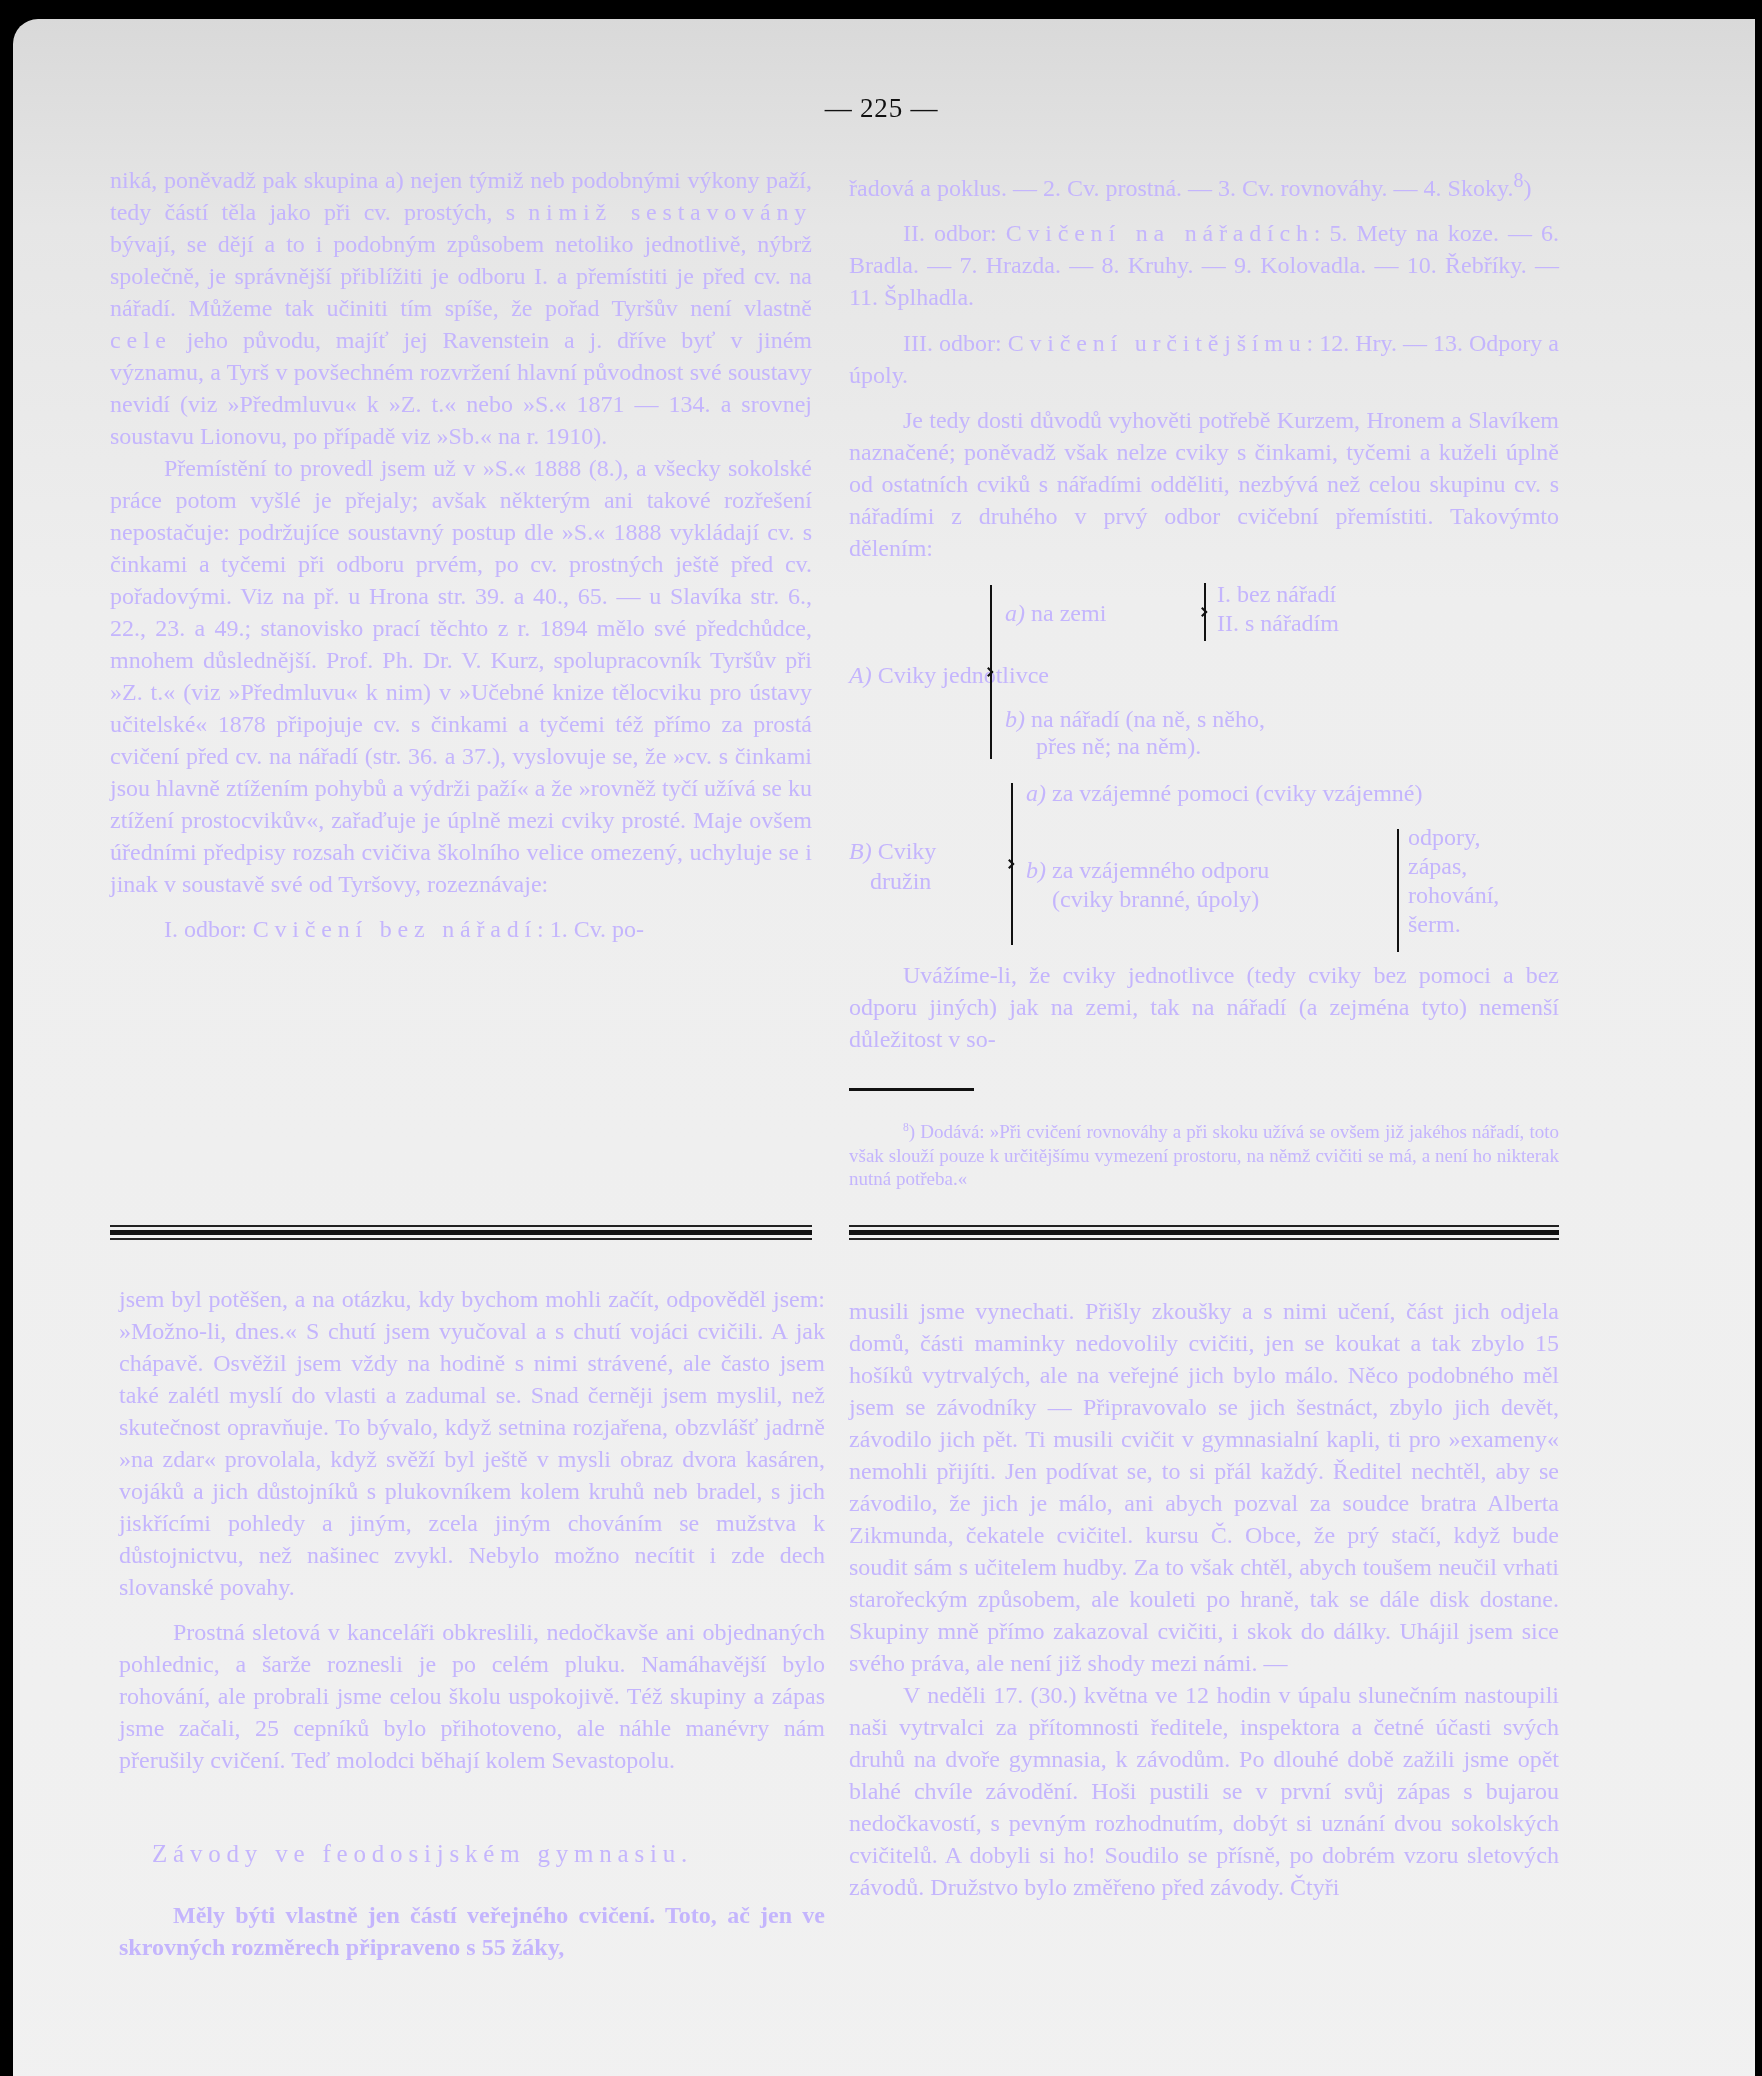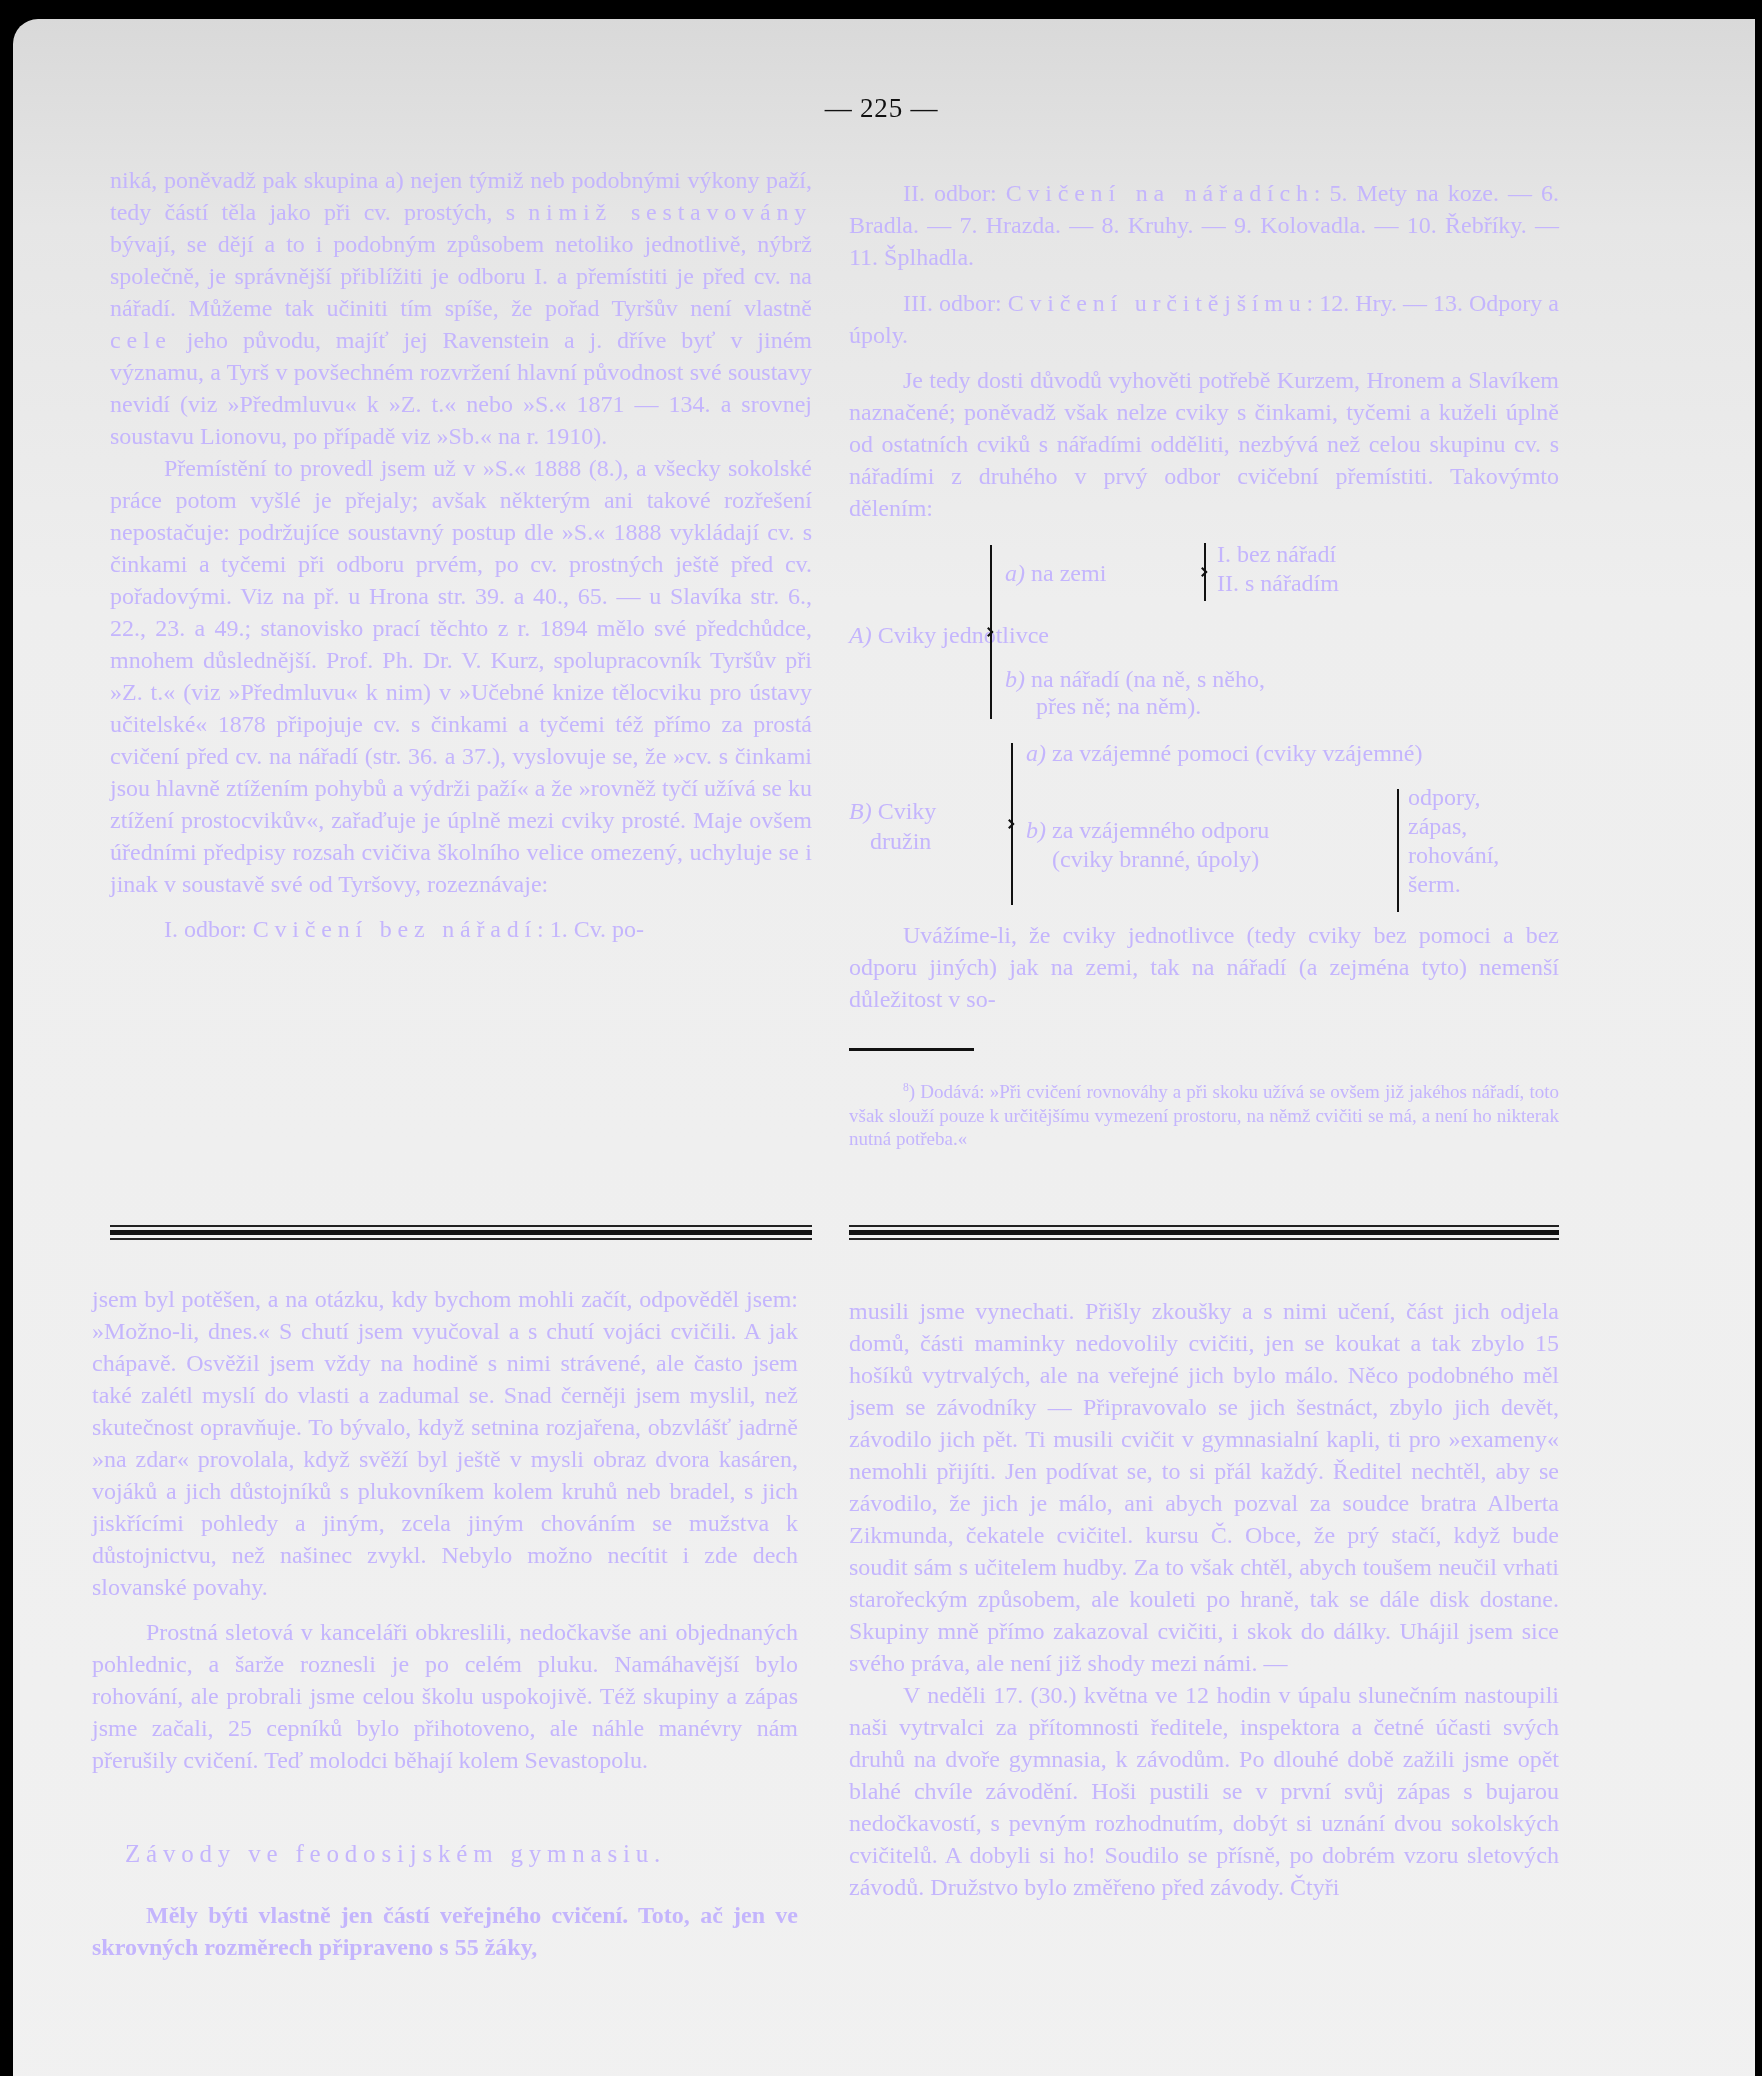--- a/index.html
+++ b/index.html
@@ -18,21 +18,21 @@
     .col {
       position: absolute; font-family: "Liberation Serif", serif; color: #c4b5fd;
       font-size: 24px; line-height: 32px; text-align: justify; hyphens: manual;
     }
     .col p { margin: 0; }
     .col p.ind { text-indent: 54px; }
     .col p.gap { margin-top: 13.3px; }
     .sp { letter-spacing: 5.8px; }
     .top-left  { left: 110px;  top: 164px;  width: 702px; }
     .top-right { left: 849px; top: 164px;  width: 710px; }
-    .bot-left  { left: 92px;  top: 1283px; width: 706px; }
+    .bot-left  { left: 119px;  top: 1283px; width: 706px; }
     .bot-right { left: 849px; top: 1283px; width: 710px; margin-top: 12px; }
 
     .rules { position: absolute; top: 1225px; height: 25px; }
     .rules .r1 { height: 1.7px; background: #222; margin-top: 0; }
     .rules .r2 { height: 5px; background: #111; margin-top: 3.3px; }
     .rules .r3 { height: 1.7px; background: #222; margin-top: 3.3px; }
     .rules.left  { left: 110px;  width: 702px; }
     .rules.right { left: 849px; width: 710px; }
 
     .fn-rule { width: 125px; height: 2.9px; background: #111; margin: 33px 0 25px 0; }
@@ -57,20 +57,21 @@
 
 <div class="page-num">— 225 —</div>
 
 <div class="col top-left">
   <p>niká, poněvadž pak skupina a) nejen týmiž neb podobnými výkony paží, tedy částí těla jako při cv. prostých, s <span class="sp">nimiž sestavovány</span> bývají, se dějí a to i podobným způsobem netoliko jednotlivě, nýbrž společně, je správnější přiblížiti je odboru I. a přemístiti je před cv. na nářadí. Můžeme tak učiniti tím spíše, že pořad Tyršův není vlastně <span class="sp">cele</span> jeho původu, majíť jej Ravenstein a j. dříve byť v jiném významu, a Tyrš v povšechném rozvržení hlavní původnost své soustavy nevidí (viz »Předmluvu« k »Z. t.« nebo »S.« 1871 — 134. a srovnej soustavu Lionovu, po případě viz »Sb.« na r. 1910).</p>
   <p class="ind">Přemístění to provedl jsem už v »S.« 1888 (8.), a všecky sokolské práce potom vyšlé je přejaly; avšak některým ani takové rozřešení nepostačuje: podržujíce soustavný postup dle »S.« 1888 vykládají cv. s činkami a tyčemi při odboru prvém, po cv. prostných ještě před cv. pořadovými. Viz na př. u Hrona str. 39. a 40., 65. — u Slavíka str. 6., 22., 23. a 49.; stanovisko prací těchto z r. 1894 mělo své předchůdce, mnohem důslednější. Prof. Ph. Dr. V. Kurz, spolupracovník Tyršův při »Z. t.« (viz »Předmluvu« k nim) v »Učebné knize tělocviku pro ústavy učitelské« 1878 připojuje cv. s činkami a tyčemi též přímo za prostá cvičení před cv. na nářadí (str. 36. a 37.), vyslovuje se, že »cv. s činkami jsou hlavně ztížením pohybů a výdrži paží« a že »rovněž tyčí užívá se ku ztížení prostocvikův«, zařaďuje je úplně mezi cviky prosté. Maje ovšem úředními předpisy rozsah cvičiva školního velice omezený, uchyluje se i jinak v soustavě své od Tyršovy, rozeznávaje:</p>
   <p class="ind gap">I. odbor: <span class="sp">Cvičení bez nářadí</span>: 1. Cv. po-</p>
 </div>
 
 <div class="col top-right">
+  <p>řadová a poklus. — 2. Cv. prostná. — 3. Cv. rovnováhy. — 4. Skoky.<sup>8</sup>)</p>
   <p class="ind gap">II. odbor: <span class="sp">Cvičení na nářadích</span>: 5. Mety na koze. — 6. Bradla. — 7. Hrazda. — 8. Kruhy. — 9. Kolovadla. — 10. Řebříky. — 11. Šplhadla.</p>
   <p class="ind gap">III. odbor: <span class="sp">Cvičení určitějšímu</span>: 12. Hry. — 13. Odpory a úpoly.</p>
   <p class="ind gap">Je tedy dosti důvodů vyhověti potřebě Kurzem, Hronem a Slavíkem naznačené; poněvadž však nelze cviky s činkami, tyčemi a kuželi úplně od ostatních cviků s nářadími odděliti, nezbývá než celou skupinu cv. s nářadími z druhého v prvý odbor cvičební přemístiti. Takovýmto dělením:</p>
 
   <div class="diagram" style="height:365px; margin-top:16.6px;">
 
     <span class="lbl" style="left:0; top:81px;"><i class="it">A)</i> <span>Cviky jednotlivce</span></span>
     <div class="brace" style="left:141px; top:4.2px; height:174px;"></div>
     <span class="lbl" style="left:156px; top:18.7px;"><i class="it">a)</i> <span>na zemi</span></span>
     <div class="brace" style="left:355px; top:2.1px; height:58px;"></div>

